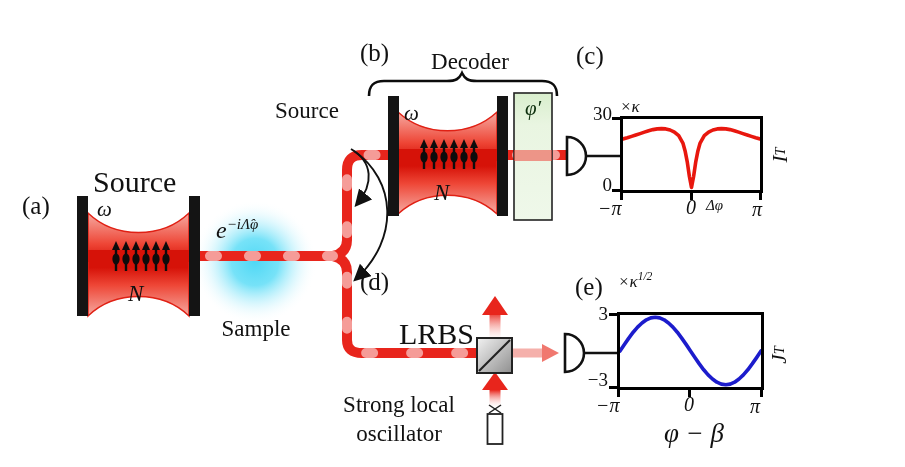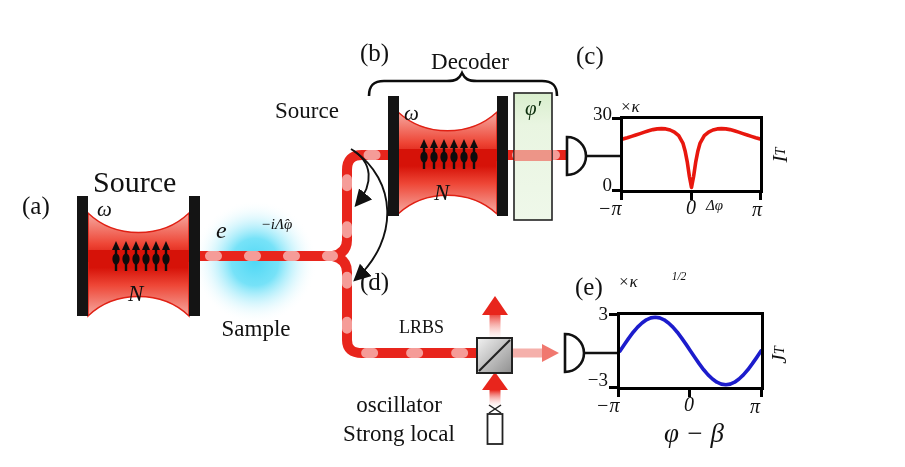--- a/index.html
+++ b/index.html
@@ -11,21 +11,21 @@
   .it{font-style:italic;}
   .ctr{text-align:center;}
   .rt{text-align:right;}
   svg.layer{position:absolute;left:0;top:0;}
   .plotbox{position:absolute;border:3px solid #000;background:transparent;}
   .plotbox svg{position:absolute;left:0;top:0;}
   .tickx{position:absolute;width:3.2px;height:8px;background:#000;}
   .ticky{position:absolute;width:8px;height:3.2px;background:#000;}
   .ylab{position:absolute;display:flex;align-items:center;justify-content:center;
         transform:rotate(-90deg);font-style:italic;font-size:21px;}
-  sub{font-size:0.68em;} sup{font-size:0.68em;margin-left:34px;}
+  sub{font-size:0.68em;} sup{font-size:0.68em;}
   .formula{font-style:italic;font-size:24px;}
   .formula sup{font-size:15px;}
   .scale{font-size:17px;font-style:italic;}
 </style>
 </head>
 <body>
 
 <div class="stage">
 
   <svg class="layer" width="905" height="467" viewBox="0 0 905 467">
@@ -167,24 +167,24 @@
   <div class="lbl panel" style="left:360px;top:39px;">(b)</div>
   <div class="lbl ctr" style="left:405px;top:49px;width:130px;font-size:23px;">Decoder</div>
   <div class="lbl it" style="left:404px;top:101px;font-size:21px;">ω</div>
   <div class="lbl it" style="left:434px;top:180px;font-size:23px;">N</div>
   <div class="lbl it ctr" style="left:515px;top:96px;width:36px;font-size:21px;color:#0e300e;">φ′</div>
 
   <div class="lbl panel" style="left:576px;top:42px;">(c)</div>
   <div class="lbl panel" style="left:360px;top:268px;">(d)</div>
   <div class="lbl panel" style="left:575px;top:273px;">(e)</div>
 
-  <div class="lbl" style="left:399px;top:317px;font-size:18px;">LRBS</div>
+  <div class="lbl" style="left:399px;top:317px;font-size:30px;">LRBS</div>
   <div class="lbl ctr" style="left:315px;top:390px;width:168px;font-size:23px;line-height:29px;">
+    <div>Strong local</div>
     <div>oscillator</div>
-    <div>Strong local</div>
   </div>
 
   <div class="lbl scale" style="left:620px;top:95px;"><span>×κ</span><sup></sup></div>
   <div class="lbl rt" style="left:578px;top:103px;width:34px;font-size:19px;">30</div>
   <div class="lbl rt" style="left:578px;top:174px;width:34px;font-size:19px;">0</div>
   <div class="plotbox" style="left:620px;top:116px;width:143px;height:77px;">
     <svg width="137" height="71" viewBox="0 0 137 71">
       <polyline fill="none" stroke-width="3.6" stroke-linejoin="round" stroke-linecap="round" points="0.0,19.9 4.3,18.8 8.6,17.4 12.8,16.0 17.1,14.6 21.4,13.1 25.7,11.7 30.0,10.6 34.3,9.9 38.5,9.6 42.8,9.9 47.1,11.0 51.4,13.1 55.7,16.7 59.9,24.1 62.1,31.9 64.2,42.6 66.4,57.5 68.5,68.5 70.6,57.5 72.8,42.6 74.9,31.9 77.1,24.1 81.3,16.7 85.6,13.1 89.9,11.0 94.2,9.9 98.5,9.6 102.8,9.9 107.0,10.6 111.3,11.7 115.6,13.1 119.9,14.6 124.2,16.0 128.4,17.4 132.7,18.8 137.0,19.9" stroke="#e8170e"></polyline>
     </svg>
   </div>

